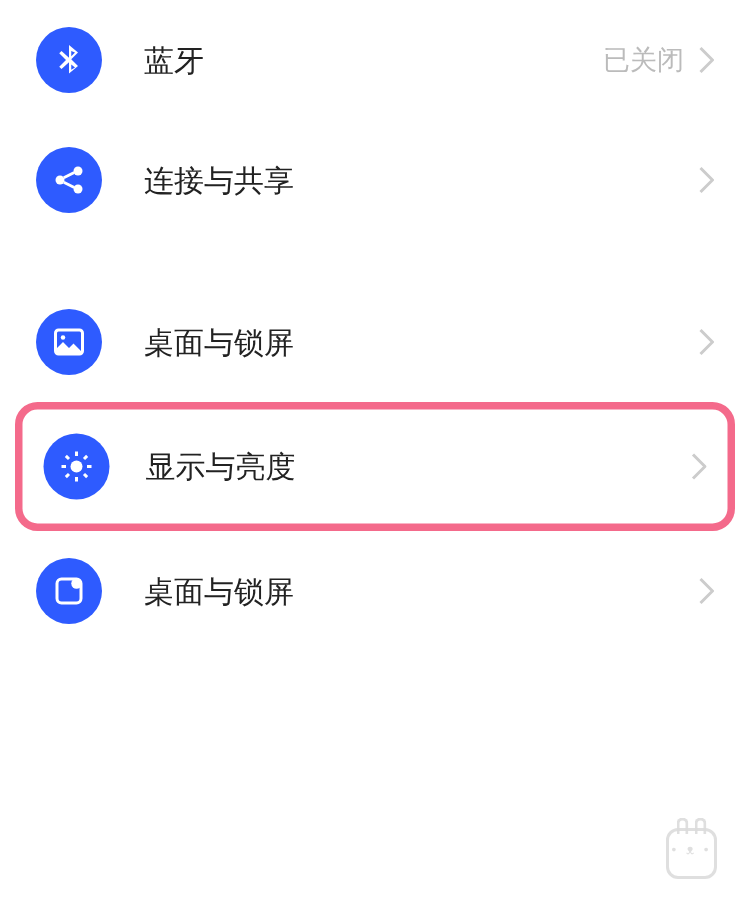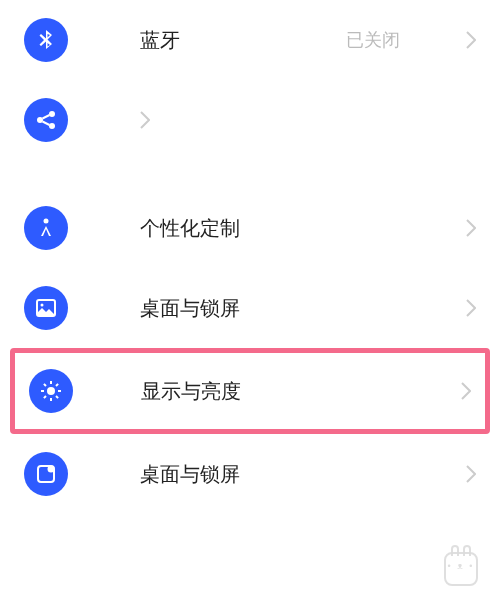--- a/index.html
+++ b/index.html
@@ -16,21 +16,20 @@
       position: relative;
     }
     .settings-list {
       width: 100%;
     }
     .list-item {
       display: flex;
       align-items: center;
       padding: 18px 24px;
       position: relative;
-      gap: 44px;
     }
     .item-icon {
       width: 44px;
       height: 44px;
       border-radius: 50%;
       background: #2e5bff;
       display: flex;
       align-items: center;
       justify-content: center;
       flex-shrink: 0;
@@ -42,40 +41,40 @@
       fill: #ffffff;
     }
     .item-label {
       font-size: 20px;
       color: #222;
       flex: 1;
     }
     .item-status {
       font-size: 18px;
       color: #bbb;
-      margin-right: 22px;
+      margin-right: 10px;
     }
     .chevron {
       color: #ccc;
       display: flex;
       align-items: center;
     }
     .chevron svg {
       width: 10px;
       height: 18px;
       stroke: #ccc;
       stroke-width: 2;
       fill: none;
     }
     .section-gap {
       height: 28px;
     }
     .highlighted {
       border: 5px solid #f46a8b;
-      border-radius: 4px;
+      border-radius: 15px;
       margin: 0 10px;
       padding: 16px 14px;
     }
     .highlighted .item-icon {
       margin-right: 24px;
     }
     .watermark {
       position: absolute;
       bottom: 14px;
       right: 14px;
@@ -139,43 +138,30 @@
 
   <div class="list-item">
     <div class="item-icon">
       <svg viewBox="0 0 24 24">
           <circle cx="6" cy="12" r="3"></circle>
           <circle cx="18" cy="6" r="3"></circle>
           <circle cx="18" cy="18" r="3"></circle>
           <path d="M8.5 10.5l7-3.5M8.5 13.5l7 3.5" stroke="#fff" stroke-width="2" fill="none"></path>
         </svg>
     </div>
+    <span class="item-label">连接与共享</span>
     <span class="chevron">
       <svg viewBox="0 0 10 18">
           <polyline points="1,1 9,9 1,17"></polyline>
         </svg>
     </span>
   </div>
 
   <div class="section-gap"></div>
 
-  <div class="list-item">
-    <div class="item-icon">
-      <svg viewBox="0 0 24 24">
-          <circle cx="12" cy="5" r="2.5"></circle>
-          <path d="M12 7v3l-5 10h2l3-7 3 7h2l-5-10V7z"></path>
-        </svg>
-    </div>
-    <span class="item-label">个性化定制</span>
-    <span class="chevron">
-      <svg viewBox="0 0 10 18">
-          <polyline points="1,1 9,9 1,17"></polyline>
-        </svg>
-    </span>
-  </div>
 
   <div class="list-item">
     <div class="item-icon">
       <svg viewBox="0 0 24 24">
           <rect x="3" y="4" width="18" height="16" rx="2" fill="none" stroke="#fff" stroke-width="2"></rect>
           <circle cx="8" cy="9" r="1.5"></circle>
           <path d="M3 17l5-5 4 4 3-3 6 6v1H3z"></path>
         </svg>
     </div>
     <span class="item-label">桌面与锁屏</span>

